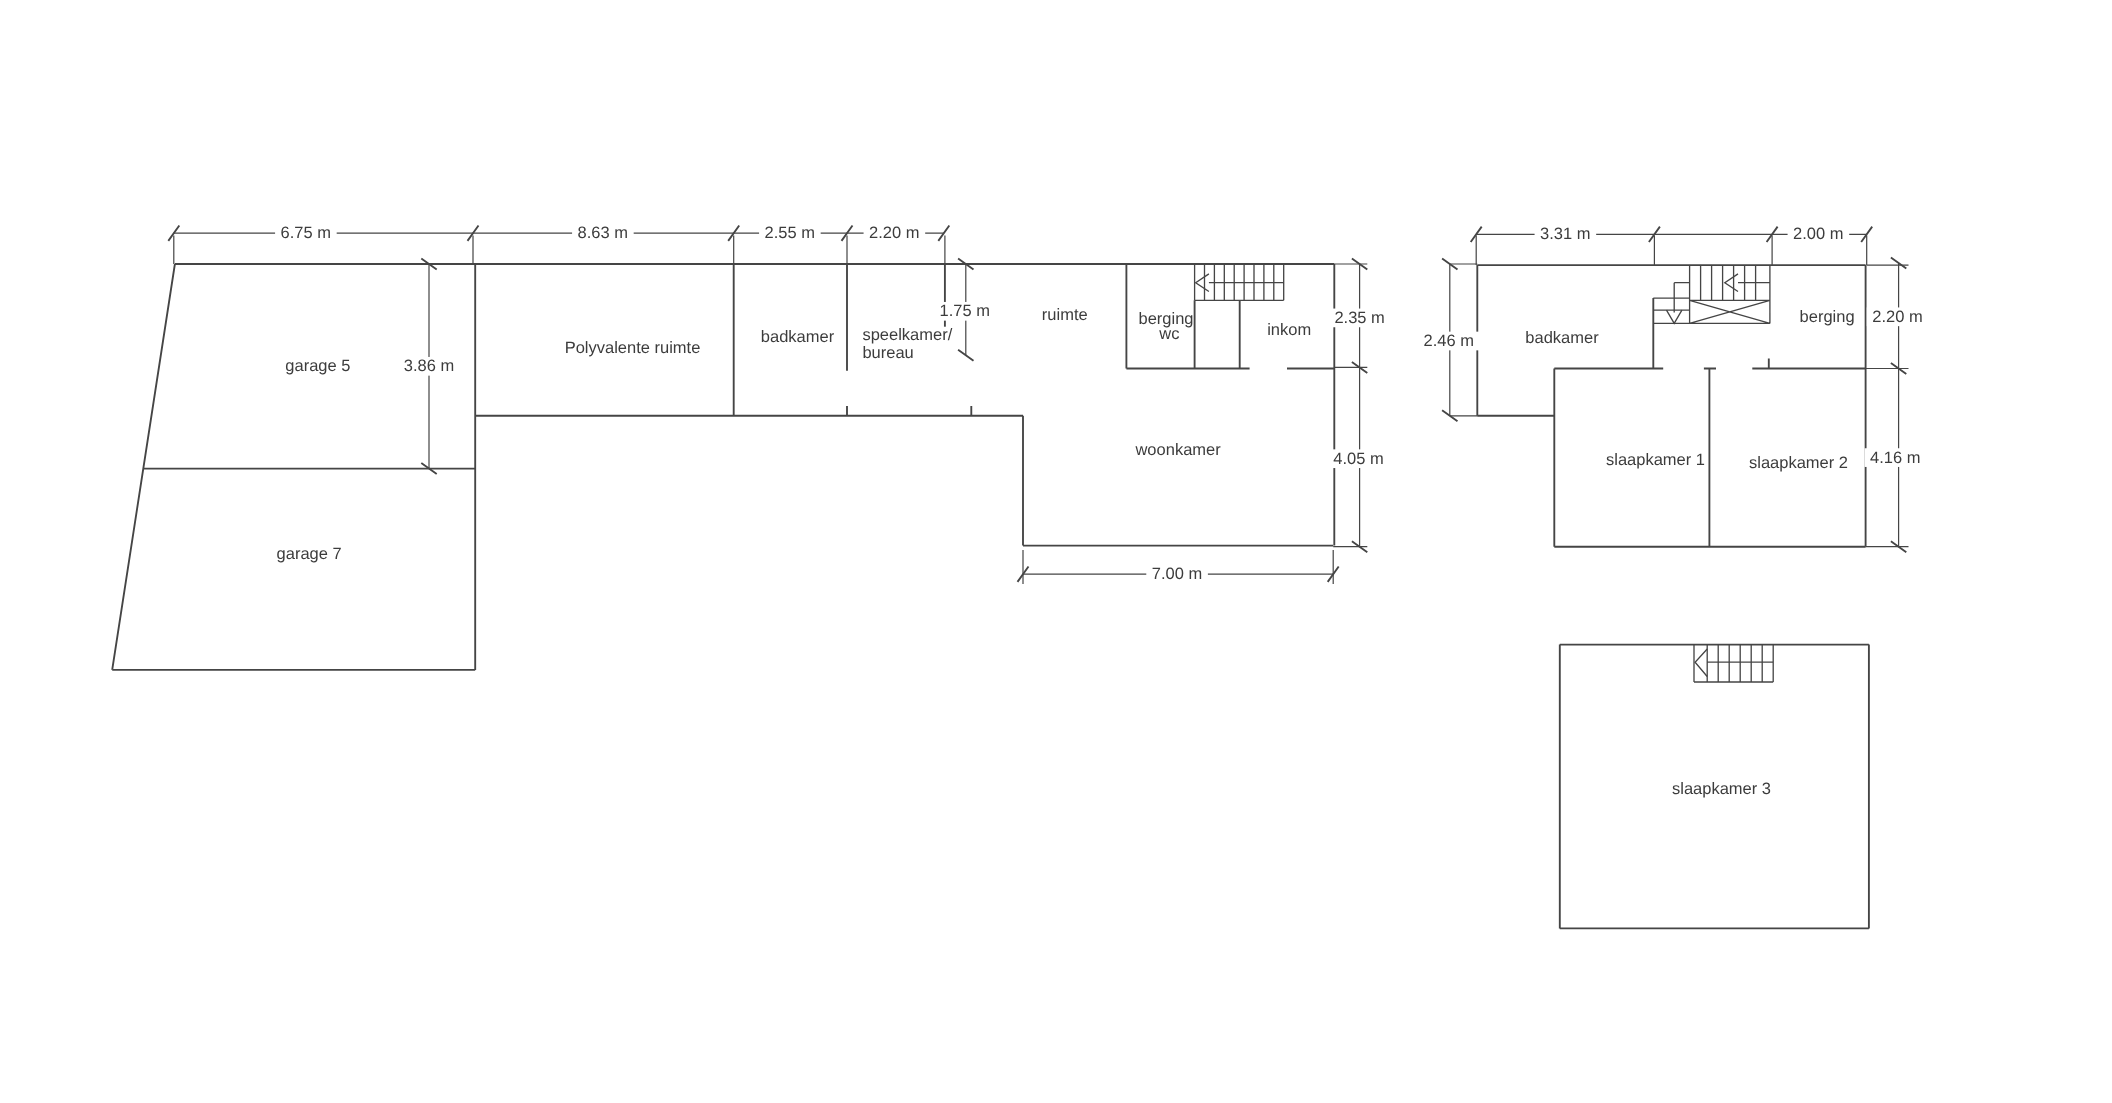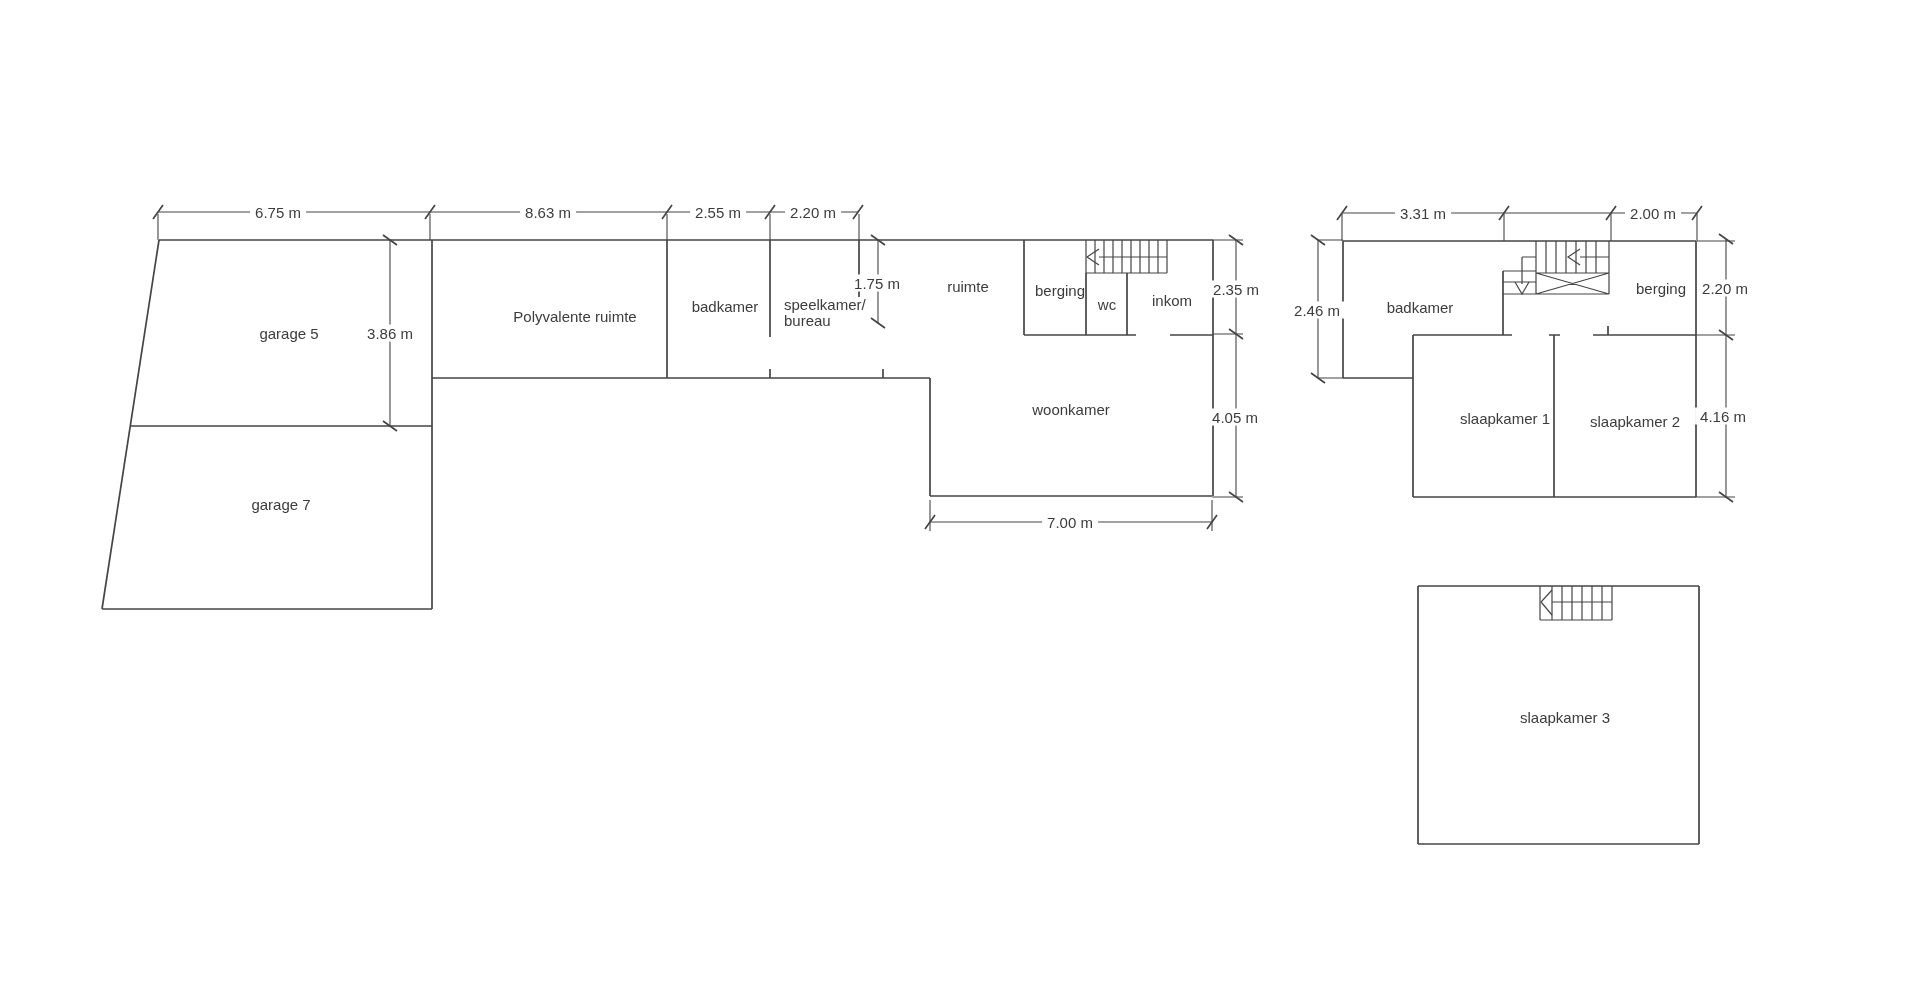--- a/index.html
+++ b/index.html
@@ -186,21 +186,21 @@
     </g>
   </svg>
 
   <div class="lbl" style="left:289px;top:333px">garage 5</div>
   <div class="lbl" style="left:281px;top:504px">garage 7</div>
   <div class="lbl" style="left:575px;top:316px">Polyvalente ruimte</div>
   <div class="lbl" style="left:725px;top:306px">badkamer</div>
   <div class="lbl room-multiline" style="left:784px;top:297px"><span>speelkamer/</span><br><span>bureau</span></div>
   <div class="lbl" style="left:968px;top:286px">ruimte</div>
   <div class="lbl" style="left:1060px;top:290px">berging</div>
-  <div class="lbl" style="left:1107px;top:304px">wc</div>
+  <div class="lbl" style="left:1063px;top:304px">wc</div>
   <div class="lbl" style="left:1172px;top:300px">inkom</div>
   <div class="lbl" style="left:1071px;top:409px">woonkamer</div>
 
   <div class="lbl dim-lbl" style="left:278px;top:212px">6.75 m</div>
   <div class="lbl dim-lbl" style="left:548px;top:212px">8.63 m</div>
   <div class="lbl dim-lbl" style="left:718px;top:212px">2.55 m</div>
   <div class="lbl dim-lbl" style="left:813px;top:212px">2.20 m</div>
   <div class="lbl dim-lbl" style="left:390px;top:333px">3.86 m</div>
   <div class="lbl dim-lbl" style="left:877px;top:283px">1.75 m</div>
   <div class="lbl dim-lbl" style="left:1236px;top:289px">2.35 m</div>

